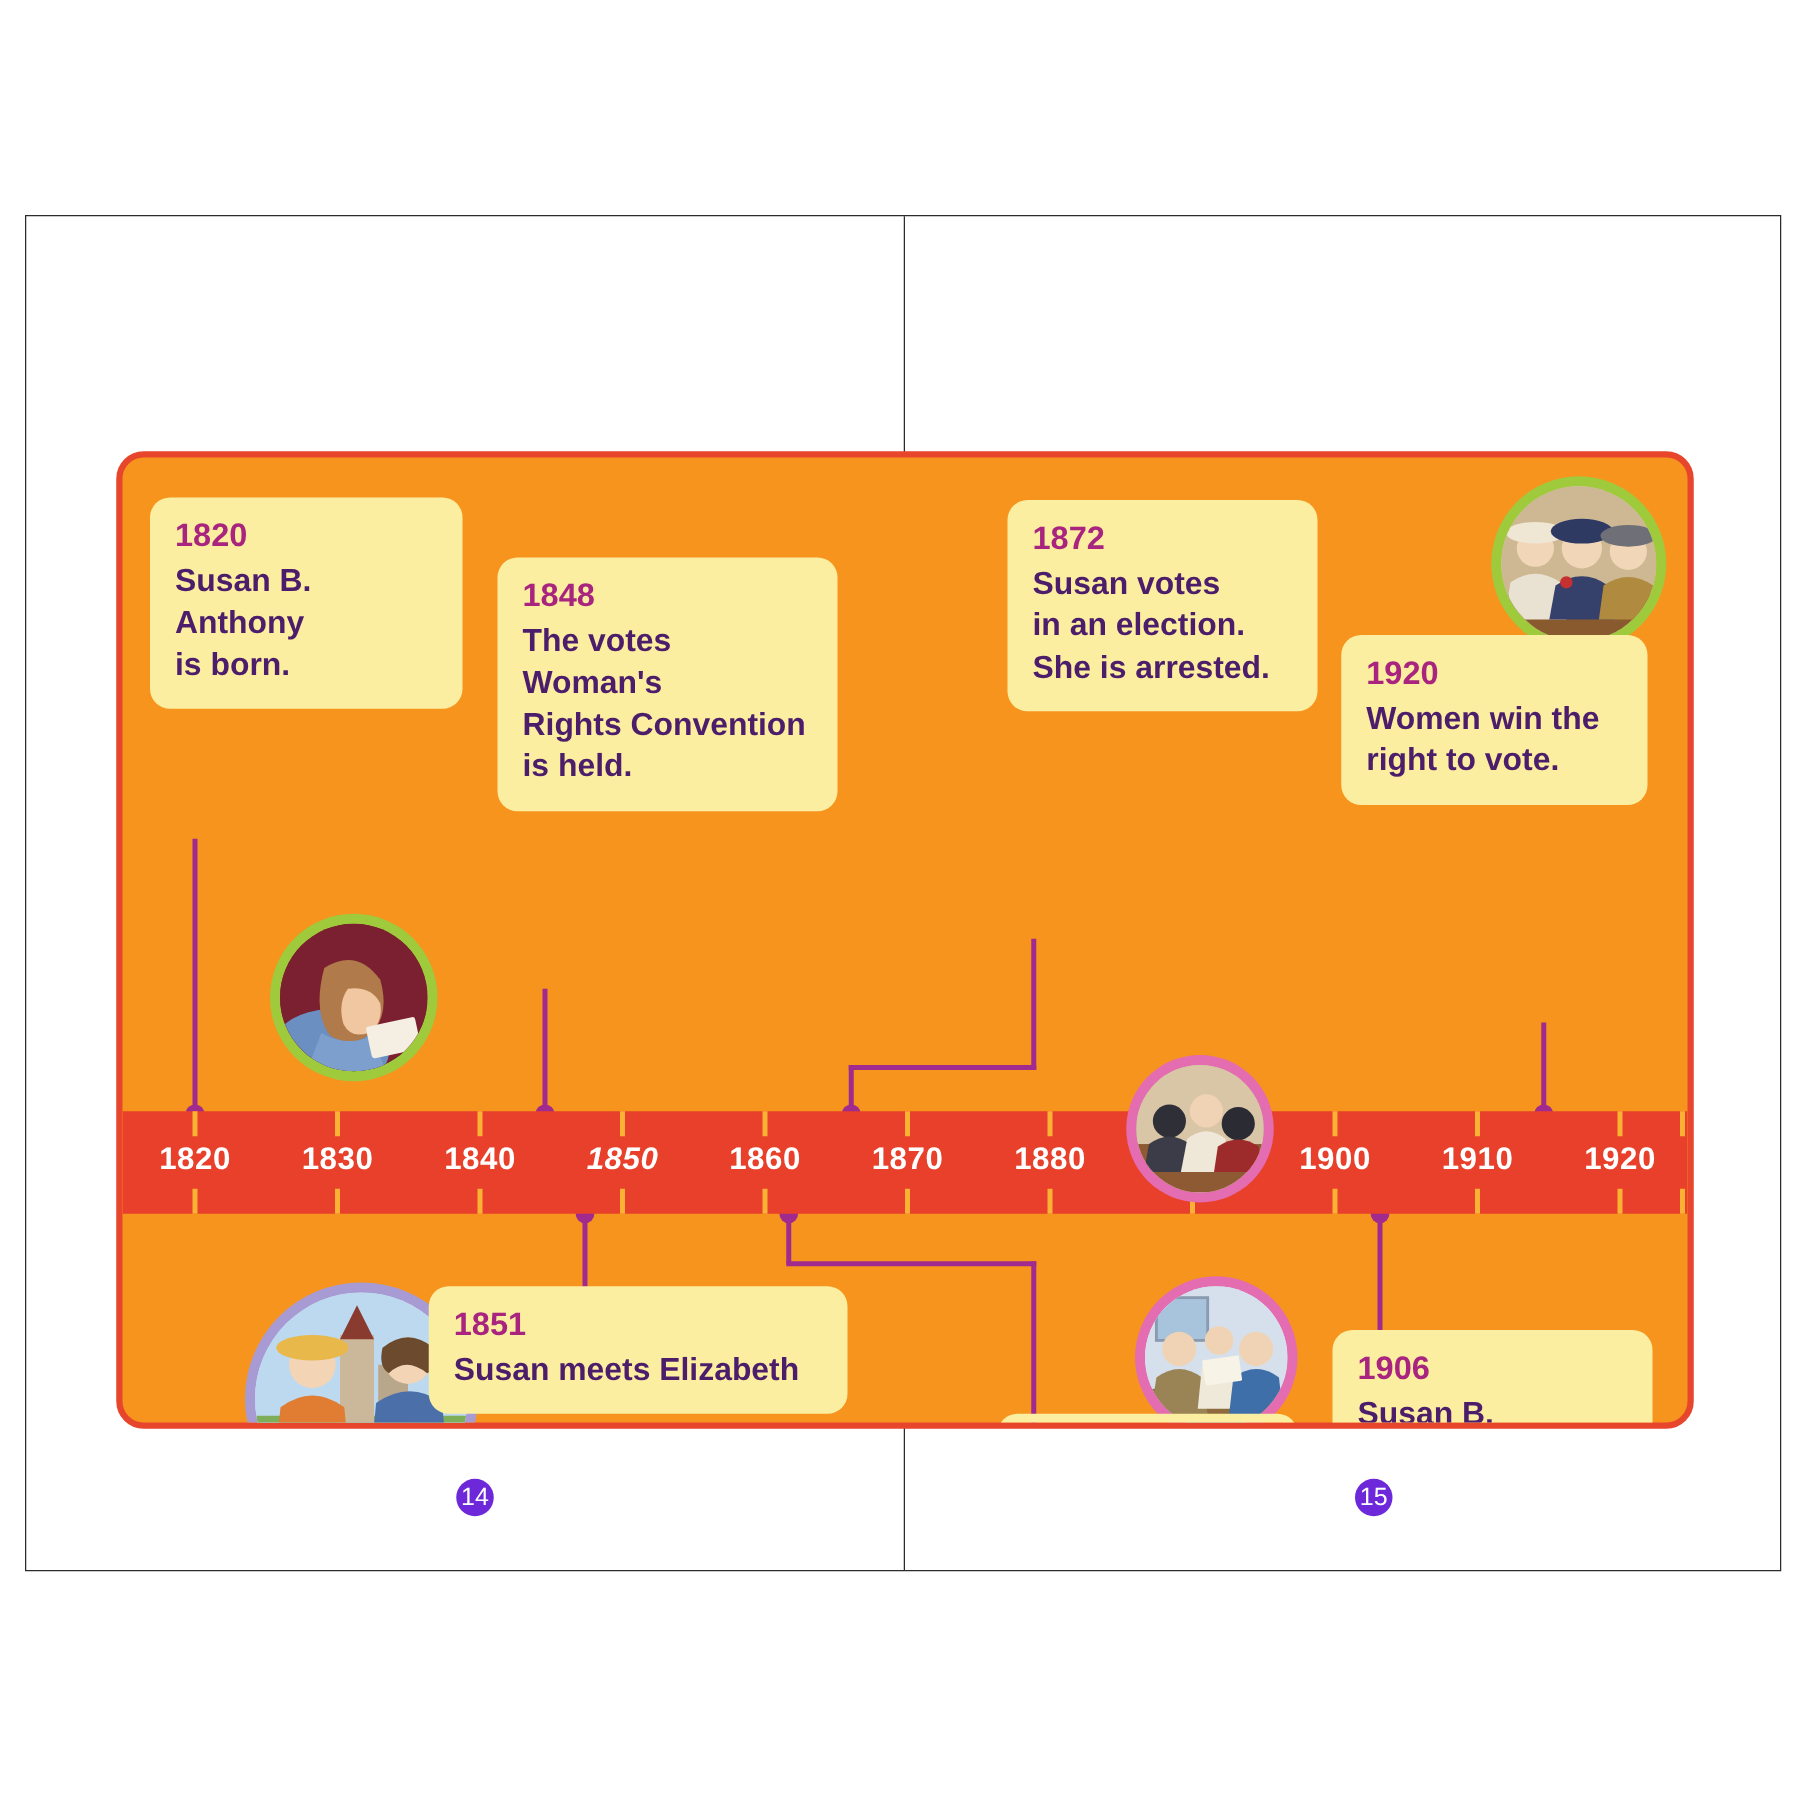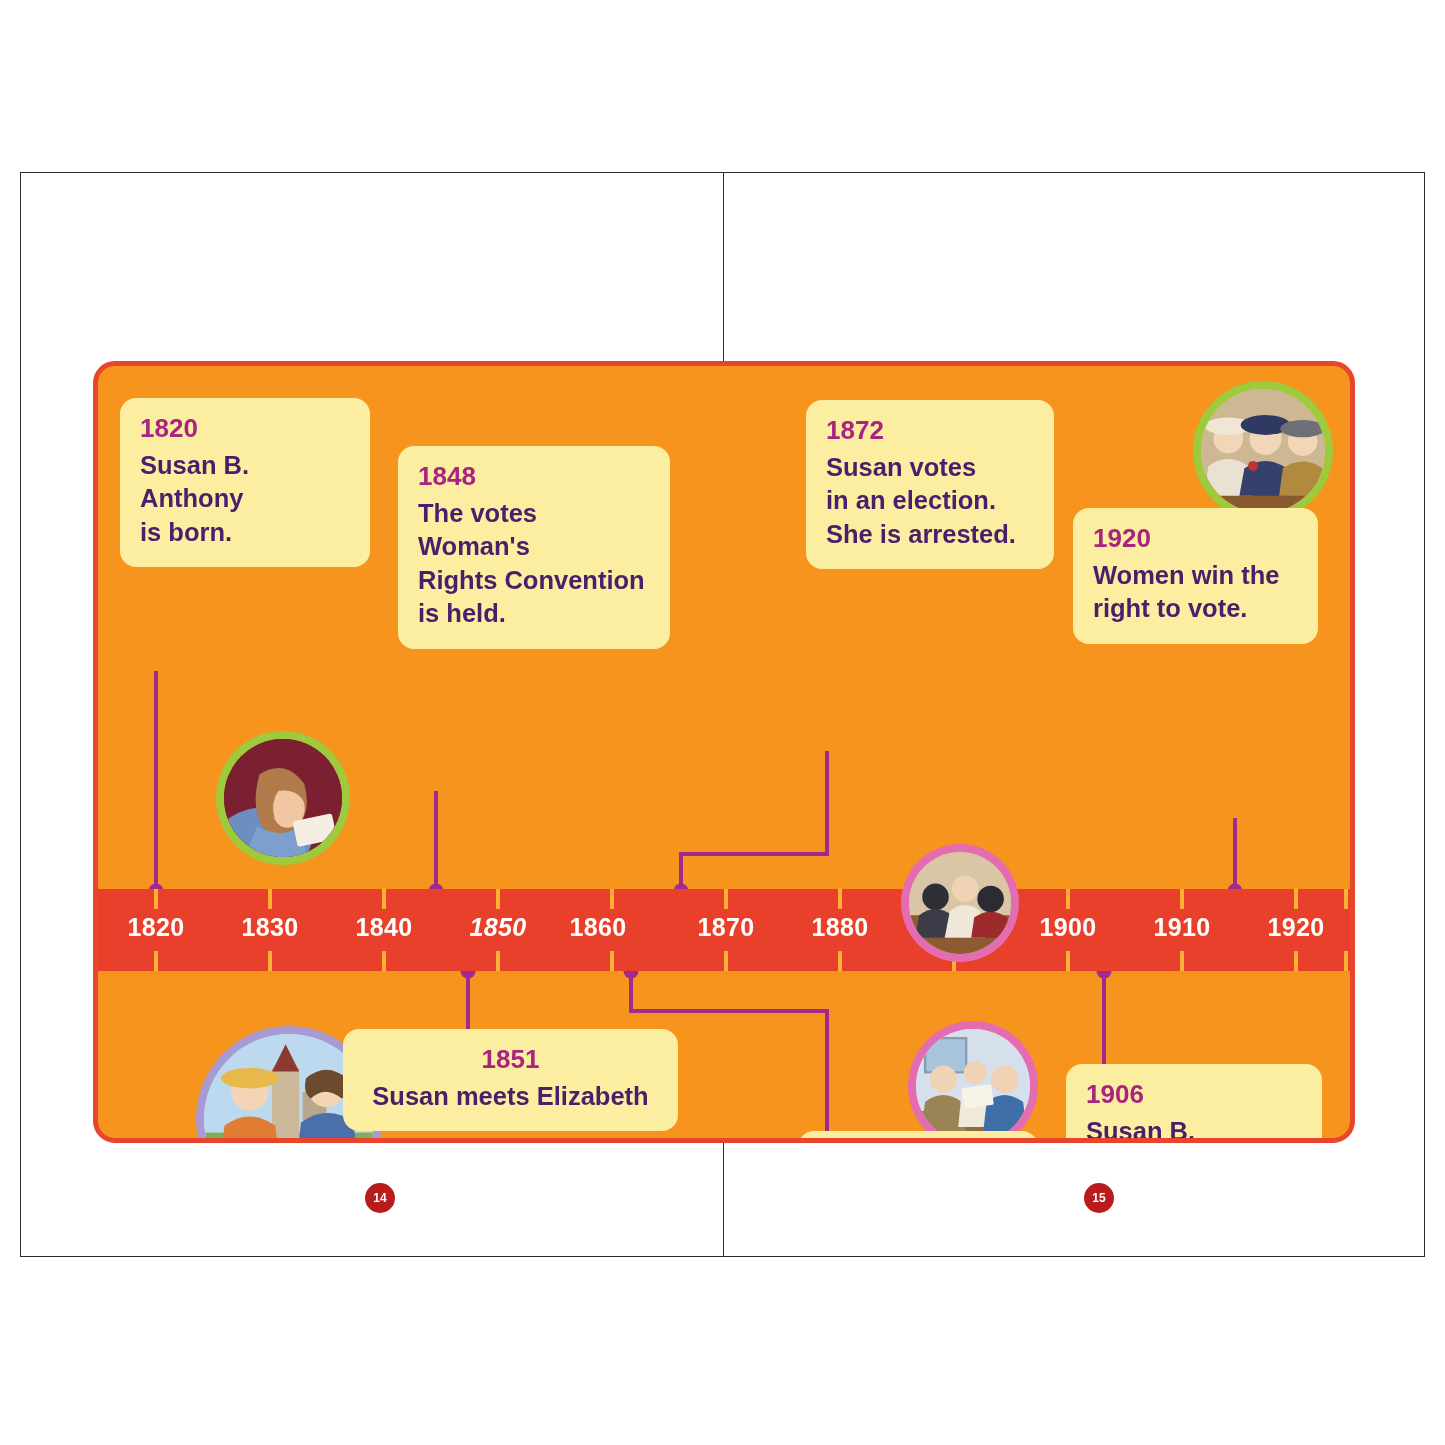--- a/index.html
+++ b/index.html
@@ -141,24 +141,24 @@
     border-radius: 50%;
     overflow: hidden;
   }
 
   
   .page-num {
     position: absolute;
     width: 30px;
     height: 30px;
     border-radius: 50%;
-    background: #b91c1c;
+    background: #6d28d9;
     color: #ffffff;
-    font-size: 12px;
-    font-weight: bold;
+    font-size: 20px;
+    font-weight: normal;
     display: flex;
     align-items: center;
     justify-content: center;
   }
   #page-num-left  { left: 344px; top: 1010px; }
   #page-num-right { left: 1063px; top: 1010px; }
 </style>
 </head>
 <body>
 
@@ -216,21 +216,21 @@
       <div class="tick dn" style="left:1082px;"></div>
       <div class="tick up" style="left:1196px;"></div>
       <div class="tick dn" style="left:1196px;"></div>
       <div class="tick up" style="left:1246px;"></div>
       <div class="tick dn" style="left:1246px;"></div>
 
       <div class="year-label" style="left:58px;">1820</div>
       <div class="year-label" style="left:172px;">1830</div>
       <div class="year-label" style="left:286px;">1840</div>
       <div class="year-label" style="left:400px;font-style:italic;">1850</div>
-      <div class="year-label" style="left:500px;">1860</div>
+      <div class="year-label" style="left:514px;">1860</div>
       <div class="year-label" style="left:628px;">1870</div>
       <div class="year-label" style="left:742px;">1880</div>
       <div class="year-label" style="left:856px;">1890</div>
       <div class="year-label" style="left:970px;">1900</div>
       <div class="year-label" style="left:1084px;">1910</div>
       <div class="year-label" style="left:1198px;">1920</div>
 
     </div>
 
     <div class="medallion" style="left:118px; top:365px; width:134px; height:134px; background:#9fca3c;">
@@ -335,21 +335,21 @@
       <div class="txt">in an election.</div>
       <div class="txt">She is arrested.</div>
     </div>
 
     <div class="bubble" style="left:975px; top:142px; width:245px;">
       <div class="yr">1920</div>
       <div class="txt">Women win the</div>
       <div class="txt">right to vote.</div>
     </div>
 
-    <div class="bubble" style="left:245px; top:663px; width:335px;text-align:center;">
+    <div class="bubble" style="left:245px; top:663px; width:335px;">
       <div class="yr">1851</div>
       <div class="txt">Susan meets Elizabeth</div>
     </div>
 
     <div class="bubble" style="left:700px; top:765px; width:240px;">
       
       
       
       
     </div>

